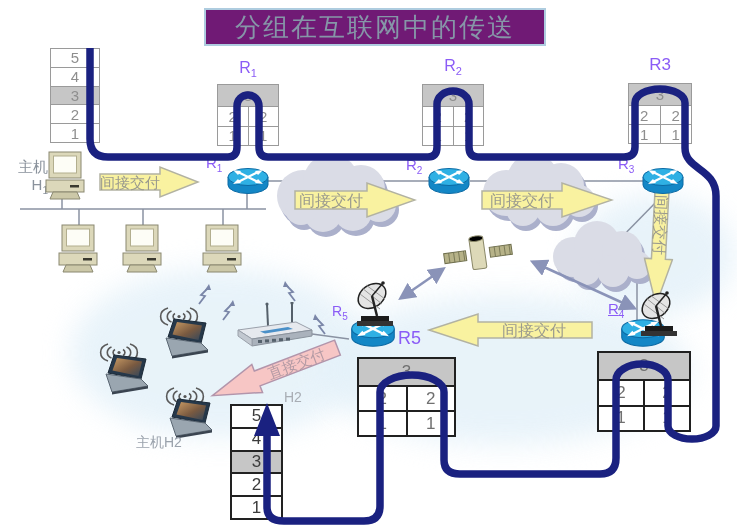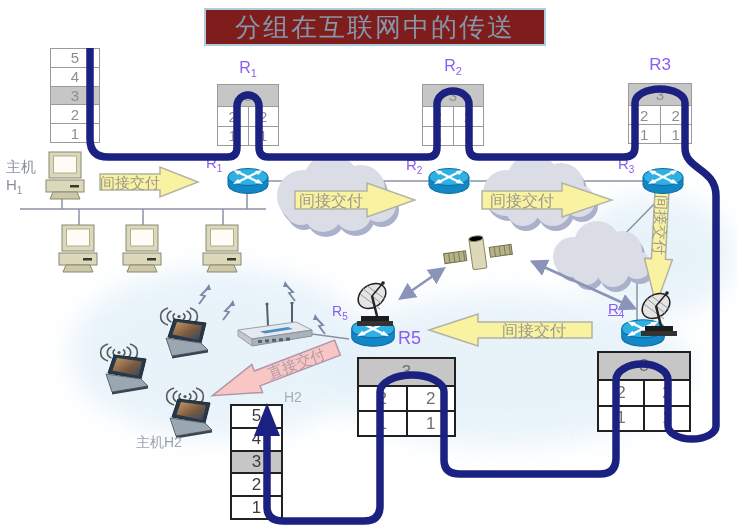--- a/index.html
+++ b/index.html
@@ -3,21 +3,21 @@
 <meta charset="utf-8">
 <style>
   html,body{margin:0;padding:0;background:#fff;}
   #stage{position:relative;width:737px;height:527px;overflow:hidden;background:#fff;
          font-family:"Liberation Sans","DejaVu Sans",sans-serif;}
   .abs{position:absolute;}
   .wash{position:absolute;border-radius:50%;background:#e4f1f9;filter:blur(14px);opacity:.85;}
 
   
   .title-box{position:absolute;left:204px;top:8px;width:342px;height:38px;
-    background:#7f1d1d;border:2px solid #aeccdf;box-sizing:border-box;
+    background:#701a75;border:2px solid #aeccdf;box-sizing:border-box;
     display:flex;align-items:center;justify-content:center;
     font-size:26px;letter-spacing:2px;color:#8696a8;}
 
   
   .rtable{position:absolute;display:flex;flex-direction:column;background:#fff;box-sizing:border-box;}
   .rtable.gray{border:1.5px solid #9a9a9a;color:#8e8e8e;font-size:15px;}
   .rtable.black{border:2px solid #202020;color:#707070;font-size:17px;}
   .thead{display:flex;align-items:center;justify-content:center;background:#c6c6c6;}
   .rtable.gray .thead{border-bottom:1.5px solid #9a9a9a;}
   .rtable.black .thead{border-bottom:2px solid #202020;}
@@ -117,21 +117,21 @@
   <div class="title-box">分组在互联网中的传送</div>
 
   <div class="pstack gray" style="left:50px;top:48px;width:50px;height:95px;">
     <div class="scell">5</div>
     <div class="scell">4</div>
     <div class="scell hl">3</div>
     <div class="scell">2</div>
     <div class="scell">1</div>
   </div>
 
-  <div class="glabel" style="left:6px;top:158px;width:42px;text-align:left;font-size:15px;color:#8a929c;line-height:18px;">
+  <div class="glabel" style="left:6px;top:158px;width:42px;text-align:right;font-size:15px;color:#8a929c;line-height:18px;">
     <span>主机</span><br>
     <span>H</span><sub style="font-size:10px;">1</sub>
   </div>
 
   <svg class="abs" style="left:44px;top:151px;" width="44" height="50" viewBox="0 0 44 50">
     <rect x="5" y="1" width="32" height="26" fill="#dcd8ba" stroke="#8a8870"></rect>
     <rect x="9.5" y="5" width="23" height="17" fill="#fdfdf6" stroke="#b2ae8e"></rect>
     <rect x="2" y="29" width="38" height="12" fill="#dcd8ba" stroke="#8a8870"></rect>
     <rect x="26" y="34" width="9" height="2.5" fill="#3a3a30"></rect>
     <path d="M9,41 L33,41 L36,48 L6,48 z" fill="#ccc8a8" stroke="#8a8870"></path>

